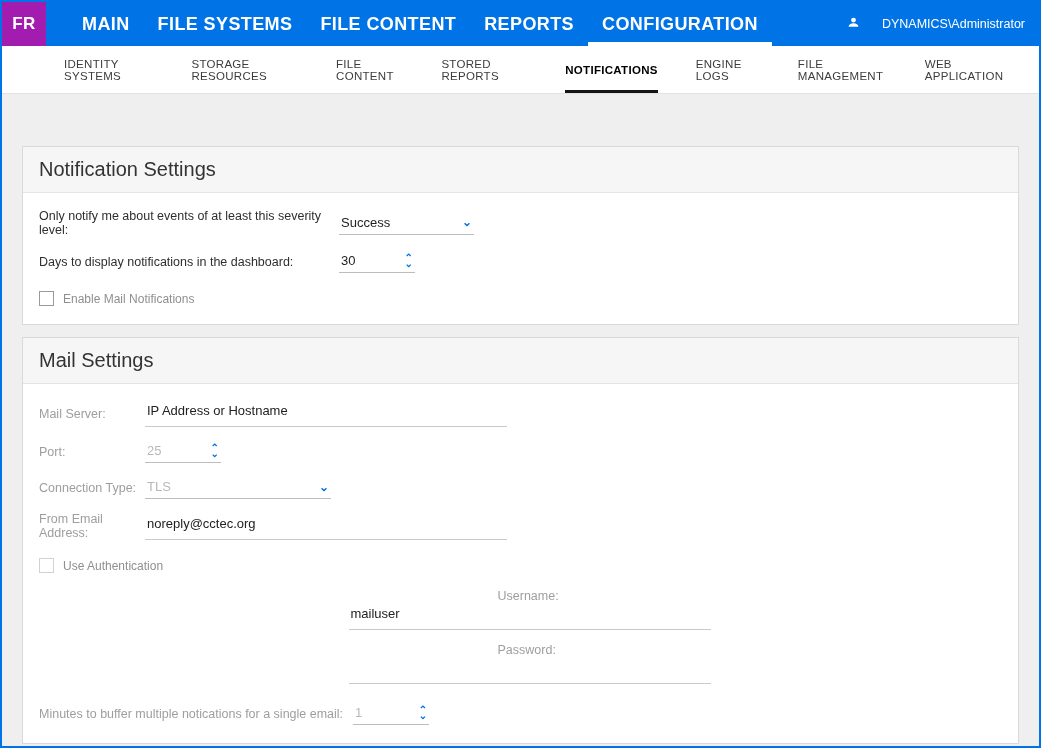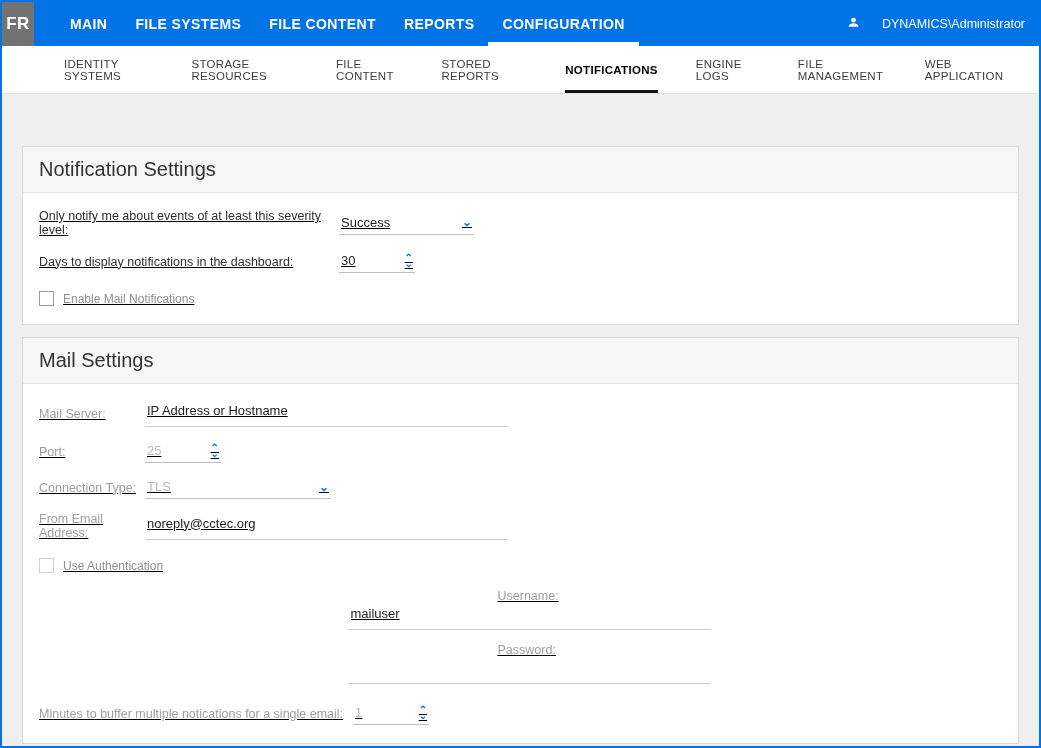--- a/index.html
+++ b/index.html
@@ -13,29 +13,29 @@
     overflow:hidden;
   }
 
   
   .topbar {
     height:44px; flex:0 0 44px;
     background:#0073e7;
     display:flex; align-items:stretch;
   }
   .logo {
-    width:32px; background:#737373; color:#fff;
+    width:44px; background:#a21caf; color:#fff;
     display:flex; align-items:center; justify-content:center;
     font-size:17px; font-weight:bold; letter-spacing:.5px;
   }
   .topnav { display:flex; align-items:stretch; margin-left:22px; }
   .topnav-item {
     display:flex; align-items:center;
     padding:0 14px; color:#fff;
-    font-size:14px; font-weight:600; letter-spacing:.4px;
+    font-size:18px; font-weight:600; letter-spacing:.4px;
     cursor:pointer; border-bottom:4px solid transparent; border-top:4px solid transparent;
   }
   .topnav-item.active { border-bottom-color:#fff; }
   .userbox {
     margin-left:auto; display:flex; align-items:center;
     color:#fff; font-size:12.5px; padding-right:14px; gap:22px;
   }
 
   
   .subnav {
@@ -53,21 +53,21 @@
 
   
   .content { flex:1; padding:52px 20px 0 20px; display:flex; flex-direction:column; }
 
   .panel { background:#fff; border:1px solid #d9d9d9; }
   .panel + .panel { margin-top:12px; }
   .panel-header {
     background:#f6f6f6; border-bottom:1px solid #e4e4e4;
     padding:11px 16px; font-size:20px; color:#333; font-weight:400;
   }
-  .panel-body { padding:16px 16px 16px;text-decoration:underline; }
+  .panel-body { padding:16px 16px 16px; }
 
   .row { display:flex; align-items:center; margin-bottom:13px; font-size:12.5px; color:#333; }
   .row:last-child { margin-bottom:2px; }
 
   .lbl-wide { width:300px; color:#2e2e2e; }
   .lbl-mail { width:106px; color:#9e9e9e; }
   .lbl-auth { width:64px; color:#9e9e9e; }
 
   .select {
     border-bottom:1px solid #bdbdbd;

